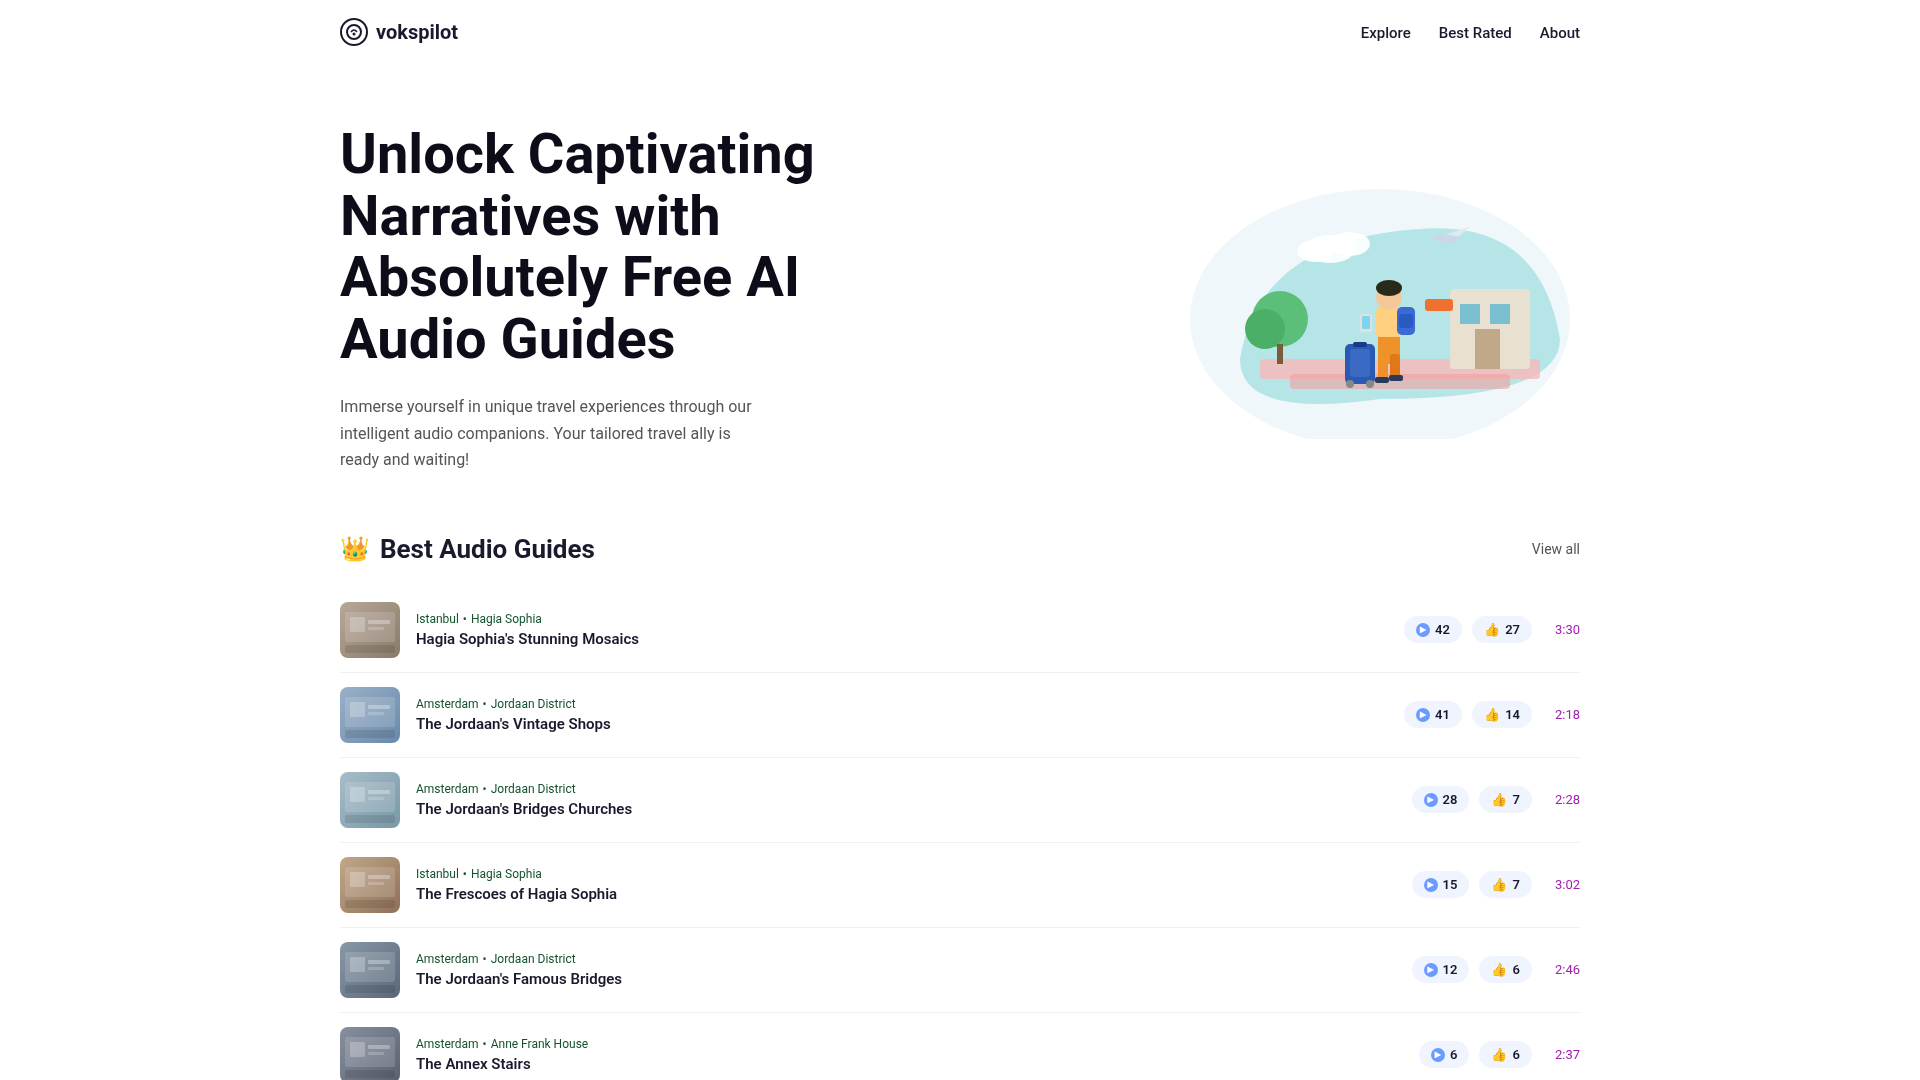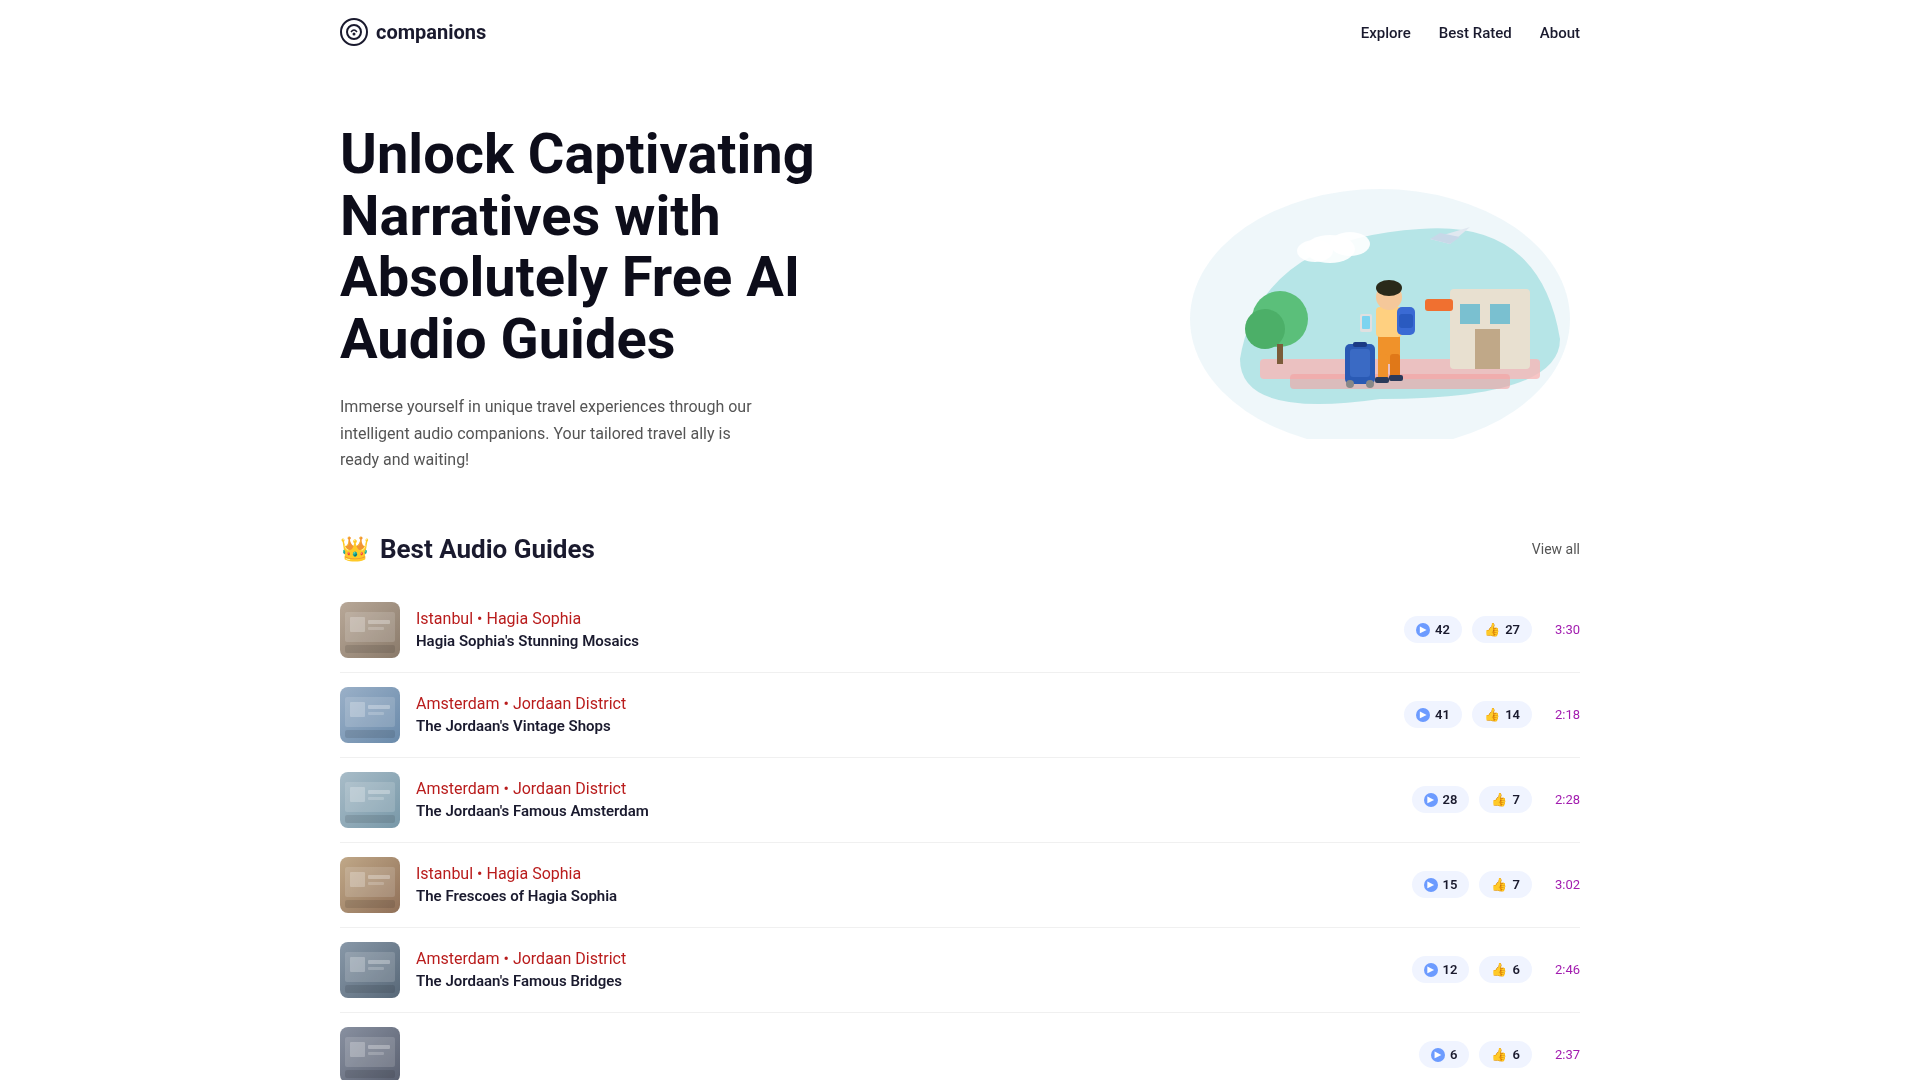--- a/index.html
+++ b/index.html
@@ -121,22 +121,22 @@
       width: 60px;
       height: 56px;
       border-radius: 8px;
       overflow: hidden;
       flex-shrink: 0;
       background: #c8d8e8;
     }
     .guide-thumb svg { width: 100%; height: 100%; }
     .guide-info { flex: 1; }
     .guide-location {
-      font-size: 16px;
-      color: #b91c1c;
+      font-size: 12px;
+      color: #14532d;
       margin-bottom: 4px;
     }
     .guide-location span.dot { margin: 0 4px; }
     .guide-name {
       font-size: 15px;
       font-weight: 600;
       color: #1a1a2e;
     }
     .guide-meta {
       display: flex;
@@ -187,21 +187,21 @@
 
 <nav>
   <a class="logo" href="#">
     <div class="logo-icon">
       <svg width="18" height="18" viewBox="0 0 18 18" fill="none">
         <circle cx="9" cy="9" r="7" stroke="#1a1a2e" stroke-width="2" fill="none"></circle>
         <path d="M6 9 Q9 5 12 9" stroke="#1a1a2e" stroke-width="1.5" fill="none"></path>
         <circle cx="9" cy="11" r="1.5" fill="#1a1a2e"></circle>
       </svg>
     </div>
-    <span id="logo-full">companions</span>
+    <span id="logo-full">vokspilot</span>
   </a>
   <ul class="nav-links">
     <li><a href="#" id="nav-explore">Explore</a></li>
     <li><a href="#" id="nav-best-rated">Best Rated</a></li>
     <li><a href="#" id="nav-about">About</a></li>
   </ul>
 </nav>
 
 <section class="hero">
   <div class="hero-text">
@@ -342,21 +342,21 @@
         <rect x="10" y="15" width="15" height="15" rx="1" fill="rgba(255,255,255,0.25)"></rect>
         <rect x="28" y="18" width="22" height="4" rx="1" fill="rgba(255,255,255,0.3)"></rect>
         <rect x="28" y="25" width="16" height="3" rx="1" fill="rgba(255,255,255,0.2)"></rect>
         <rect x="5" y="43" width="50" height="8" rx="2" fill="rgba(0,0,0,0.1)"></rect>
       </svg>
     </div>
     <div class="guide-info">
       <div class="guide-location">
         <span>Amsterdam</span><span class="dot">•</span><span>Jordaan District</span>
       </div>
-      <div class="guide-name">The Jordaan's Famous Amsterdam</div>
+      <div class="guide-name">The Jordaan's Bridges Churches</div>
     </div>
     <div class="guide-meta">
       <div class="meta-badge">
         <div class="play-icon">▶</div>
         <span>28</span>
       </div>
       <div class="meta-badge">
         <span class="like-icon">👍</span>
         <span>7</span>
       </div>
@@ -425,20 +425,26 @@
     <div class="guide-thumb thumb-annex">
       <svg viewBox="0 0 60 56" xmlns="http://www.w3.org/2000/svg">
         <rect width="60" height="56" fill="none"></rect>
         <rect x="5" y="10" width="50" height="30" rx="2" fill="rgba(255,255,255,0.15)"></rect>
         <rect x="10" y="15" width="15" height="15" rx="1" fill="rgba(255,255,255,0.25)"></rect>
         <rect x="28" y="18" width="22" height="4" rx="1" fill="rgba(255,255,255,0.3)"></rect>
         <rect x="28" y="25" width="16" height="3" rx="1" fill="rgba(255,255,255,0.2)"></rect>
         <rect x="5" y="43" width="50" height="8" rx="2" fill="rgba(0,0,0,0.1)"></rect>
       </svg>
     </div>
+    <div class="guide-info">
+      <div class="guide-location">
+        <span>Amsterdam</span><span class="dot">•</span><span>Anne Frank House</span>
+      </div>
+      <div class="guide-name">The Annex Stairs</div>
+    </div>
     <div class="guide-meta">
       <div class="meta-badge">
         <div class="play-icon">▶</div>
         <span>6</span>
       </div>
       <div class="meta-badge">
         <span class="like-icon">👍</span>
         <span>6</span>
       </div>
       <div class="guide-duration">2:37</div>

